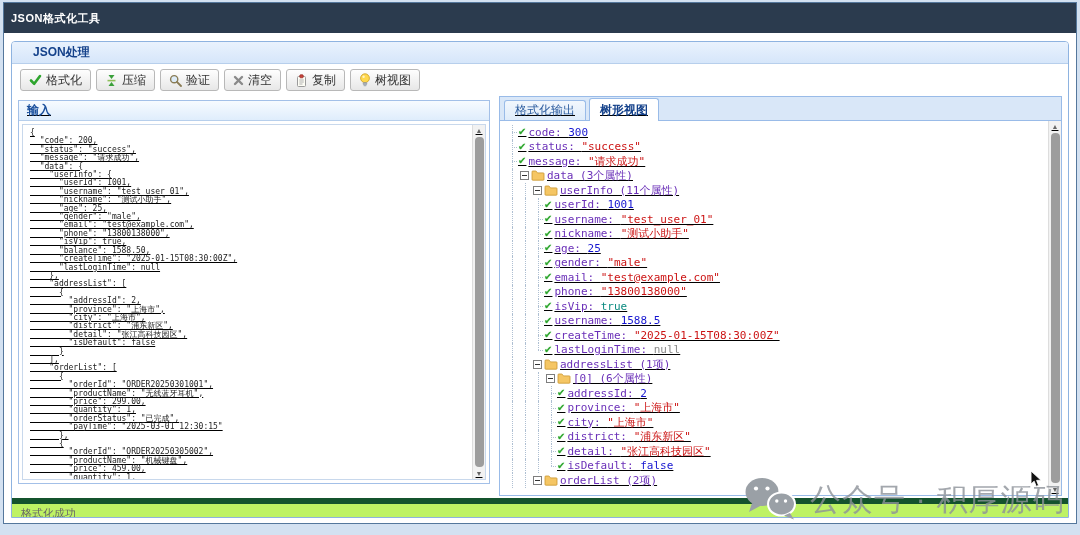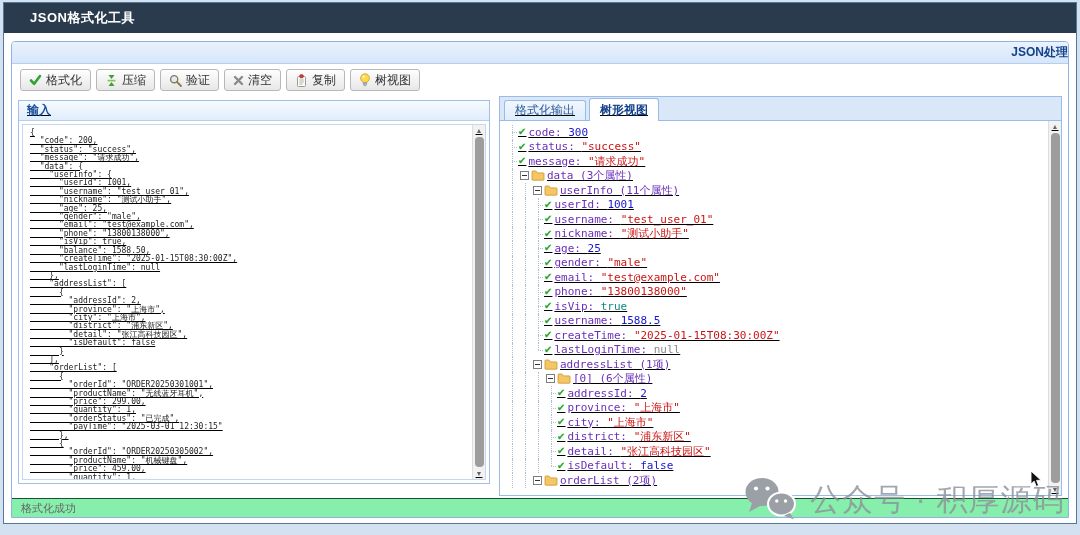--- a/index.html
+++ b/index.html
@@ -8,34 +8,34 @@
     width:1080px; height:535px; position:relative; overflow:hidden;
     background:#d3e1f1;
     font-family:"Liberation Sans", sans-serif;
   }
   .window {
     position:absolute; left:3px; top:2px; width:1074px; height:522px;
     background:#fff; border:1px solid #54779c;
   }
   .titlebar {
     height:30px; background:#2b3b4e; color:#fff;
-    font-size:13px; font-weight:bold; line-height:30px; padding-left:26px;
+    font-size:11px; font-weight:bold; line-height:30px; padding-left:7px;
     letter-spacing:.5px;
   }
   .win-body { padding:8px 7px 4px 7px; height:490px; }
 
   .mainpanel {
     border:1px solid #8eb3e0; border-radius:4px 4px 0 0;
     height:477px; background:#fff; display:flex; flex-direction:column; overflow:hidden;
   }
   .mainpanel-header {
     height:22px; line-height:21px; flex:0 0 22px;
     background:linear-gradient(#e9f2fd,#d6e6fa);
     border-bottom:1px solid #b7cfec;
-    color:#15428b; font-size:12px; font-weight:bold; padding-left:9px;text-align:right;
+    color:#15428b; font-size:12px; font-weight:bold; padding-left:21px;
   }
   .toolbar { flex:0 0 32px; display:flex; align-items:center; gap:5px; padding:0 8px; }
   .tbtn {
     display:inline-flex; align-items:center; gap:4px; height:22px; padding:0 8px;
     border:1px solid #b8b8b8; border-radius:3px;
     background:linear-gradient(#fefefe,#e7e7e7);
     font-size:12px; color:#333; cursor:pointer; font-family:inherit;
   }
   .tbtn svg { display:block; }
 
@@ -117,21 +117,21 @@
   .folder-svg { margin:0 2px 0 0; flex:0 0 auto; }
   .v-num  { color:var(--c-num); }
   .v-str  { color:var(--c-str); }
   .v-true { color:var(--c-true); }
   .v-false{ color:var(--c-false); }
   .v-null { color:var(--c-null); }
   .k-key  { color:var(--c-key); }
 
   .statusbar {
     flex:0 0 19px; height:19px; line-height:18px;
-    background:#86efac; border-top:1px solid #14532d;
+    background:#bef264; border-top:6px solid #14532d;
     color:#666; font-size:11px; padding-left:9px;
   }
 
   .watermark {
     position:absolute; left:742px; top:476px; display:flex; align-items:center; gap:12px;
     z-index:20; pointer-events:none;
   }
   .watermark-text {
     font-size:31px; color:#8d9299; opacity:.8; letter-spacing:1px; white-space:nowrap;
   }

